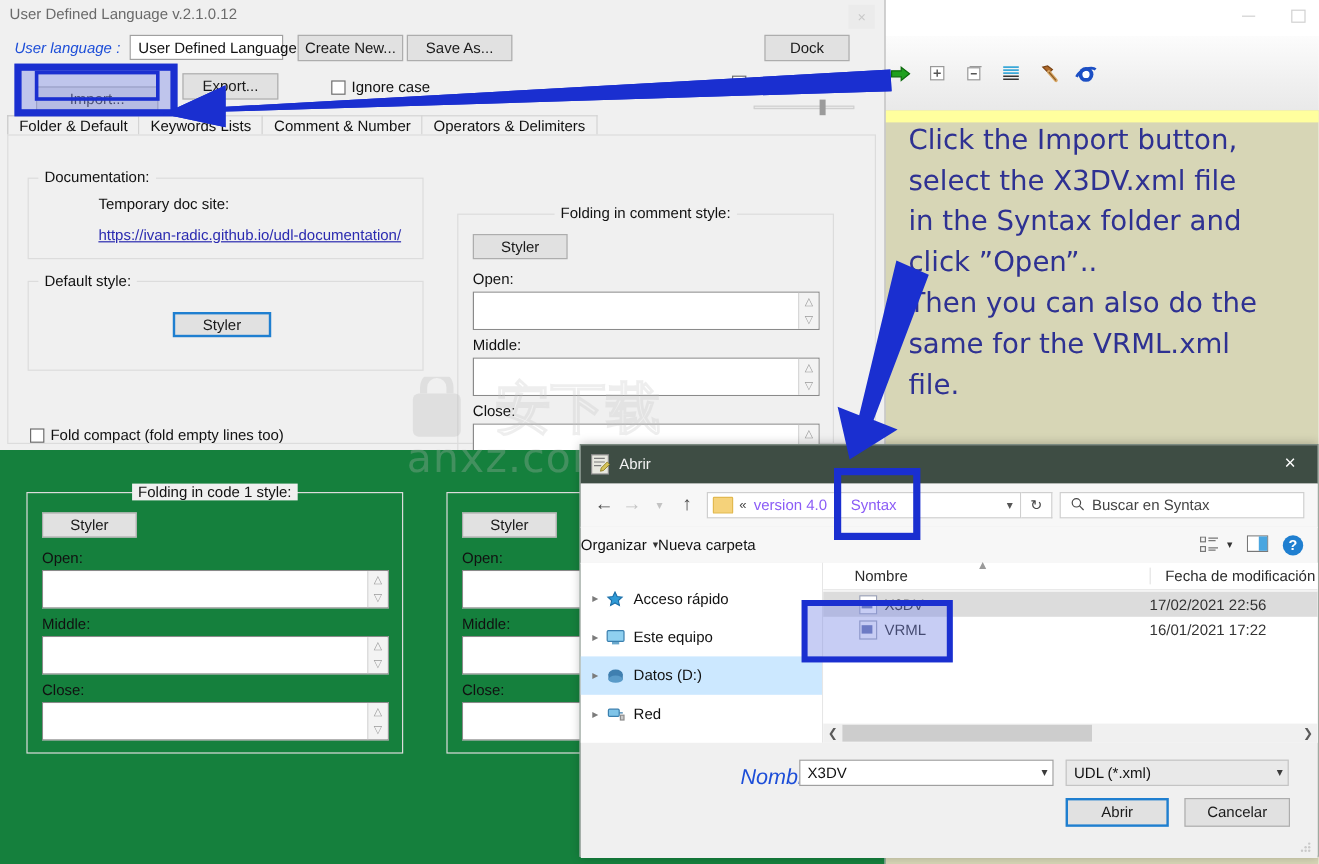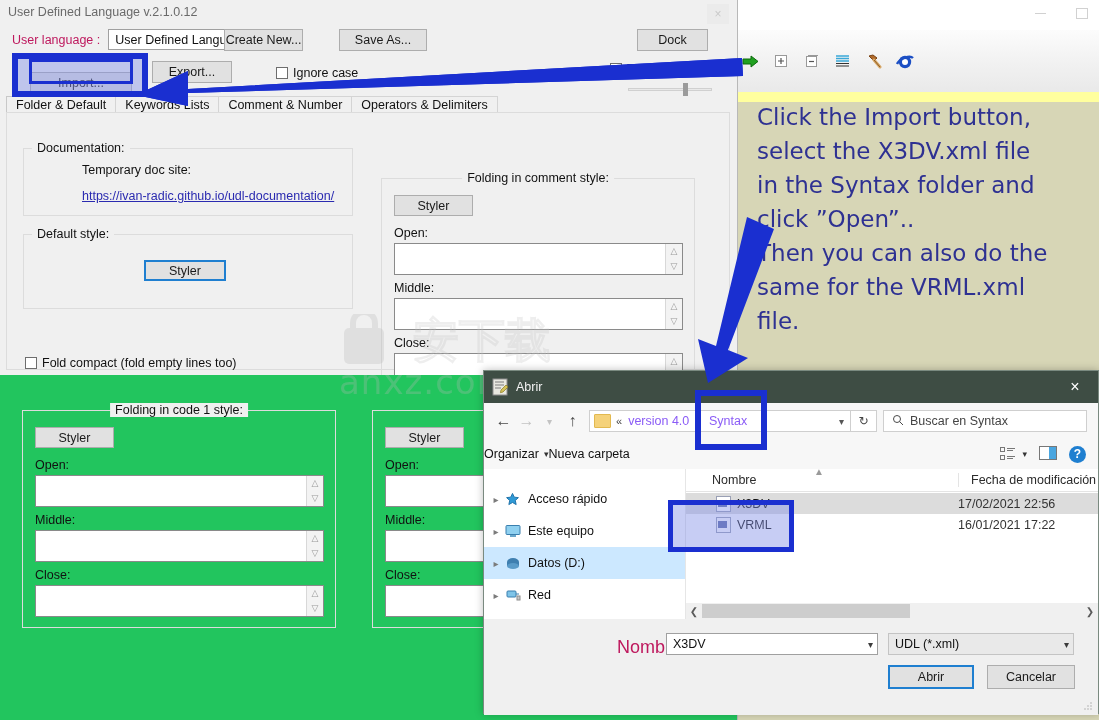--- a/index.html
+++ b/index.html
@@ -37,30 +37,30 @@
 
   
   #udl{left:0;top:0;width:737px;height:375px;background:#f0f0f0;
        border-right:1px solid #b8b8b8;border-bottom:1px solid #b8b8b8;}
   #udl-title{position:absolute;left:8px;top:5px;font-size:12.5px;color:#6a6a6a;}
   #udl-close{position:absolute;right:8px;top:4px;width:22px;height:20px;
       background:#ebebeb;color:#c9c9c9;font-size:12px;
       display:flex;align-items:center;justify-content:center;}
 
   .row1{position:absolute;left:12px;top:29px;display:flex;align-items:center;gap:8px;}
-  .lbl{font-size:12.5px;color:#be185d;}
+  .lbl{font-size:12.5px;color:#1d4ed8;font-style:italic;}
   .combo{height:21px;border:1px solid #a0a0a0;background:#fff;display:flex;align-items:center;
          padding:0 4px 0 6px;font-size:12.5px;box-sizing:border-box;}
   .combo .cv{flex:1;white-space:nowrap;}
   .combo .carr{margin-left:6px;color:#3b3b3b;font-size:10px;}
   .btn{height:22px;border:1px solid #adadad;background:#e1e1e1;font-size:12.5px;color:#1a1a1a;
        display:flex;align-items:center;justify-content:center;box-sizing:border-box;
        font-family:"Liberation Sans",sans-serif;}
 
-  #btn-createnew{position:absolute;left:224px;top:29px;width:79px;}
+  #btn-createnew{position:absolute;left:248px;top:29px;width:88px;}
   #btn-saveas{position:absolute;left:339px;top:29px;width:88px;}
   #btn-dock{position:absolute;left:637px;top:29px;width:71px;}
 
   #btn-import{position:absolute;left:30px;top:60px;width:102px;margin-top:12px;}
   #btn-export{position:absolute;left:152px;top:61px;width:80px;}
 
   .chkwrap{position:absolute;display:flex;align-items:center;gap:5px;font-size:12.5px;}
   .chkbox{width:12px;height:12px;border:1px solid #6d6d6d;background:#fff;box-sizing:border-box;}
   #chk-ignorecase{left:276px;top:66px;}
   #chk-transparency{left:610px;top:62px;}
@@ -329,21 +329,21 @@
         <div class="inp"></div>
         <div class="spn">
             <span>△</span>
             <span>▽</span>
           </div>
       </div>
     </div>
   </div>
 </div>
 
-<div class="abs" style="left:0;top:375px;width:737px;height:345px;background:#22c55e;border-right:1px solid #b8b8b8;">
+<div class="abs" style="left:0;top:375px;width:737px;height:345px;background:#15803d;border-right:1px solid #b8b8b8;">
 
   <div class="grp" style="left:22px;top:35px;width:314px;height:218px;">
     <span class="cap center">Folding in code 1 style:</span>
     <div class="btn" style="position:absolute;left:12px;top:16px;width:79px;height:21px;">Styler</div>
 
     <span class="fldlbl" style="left:12px;top:47px;">Open:</span>
     <div class="spinbox" style="left:12px;top:64px;width:289px;height:32px;">
       <div class="inp"></div>
       <div class="spn">
           <span>△</span>

